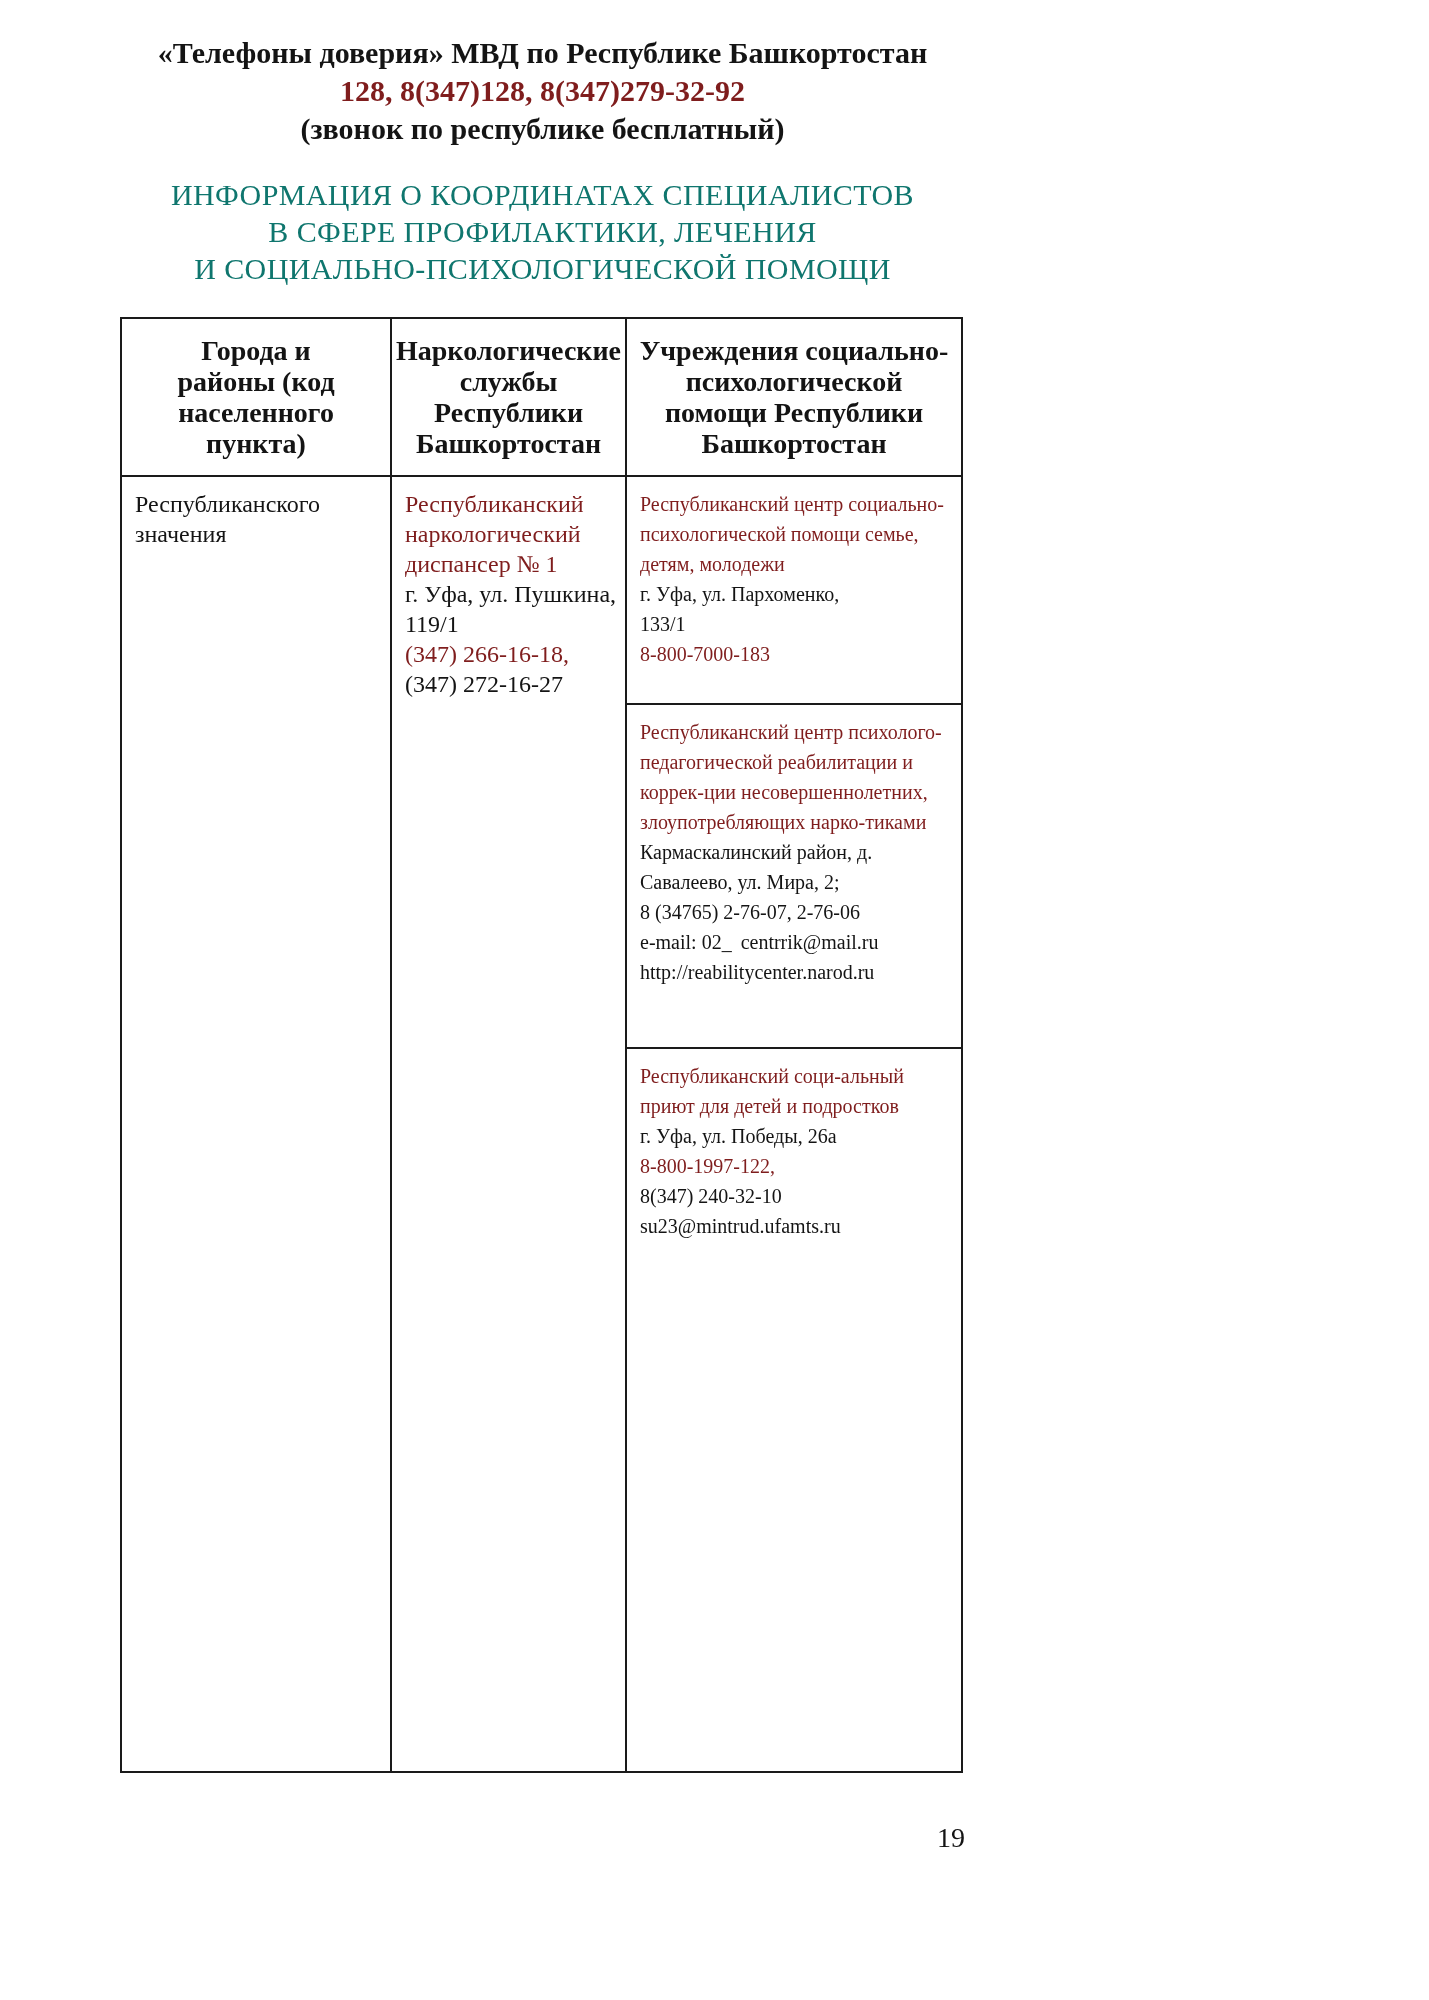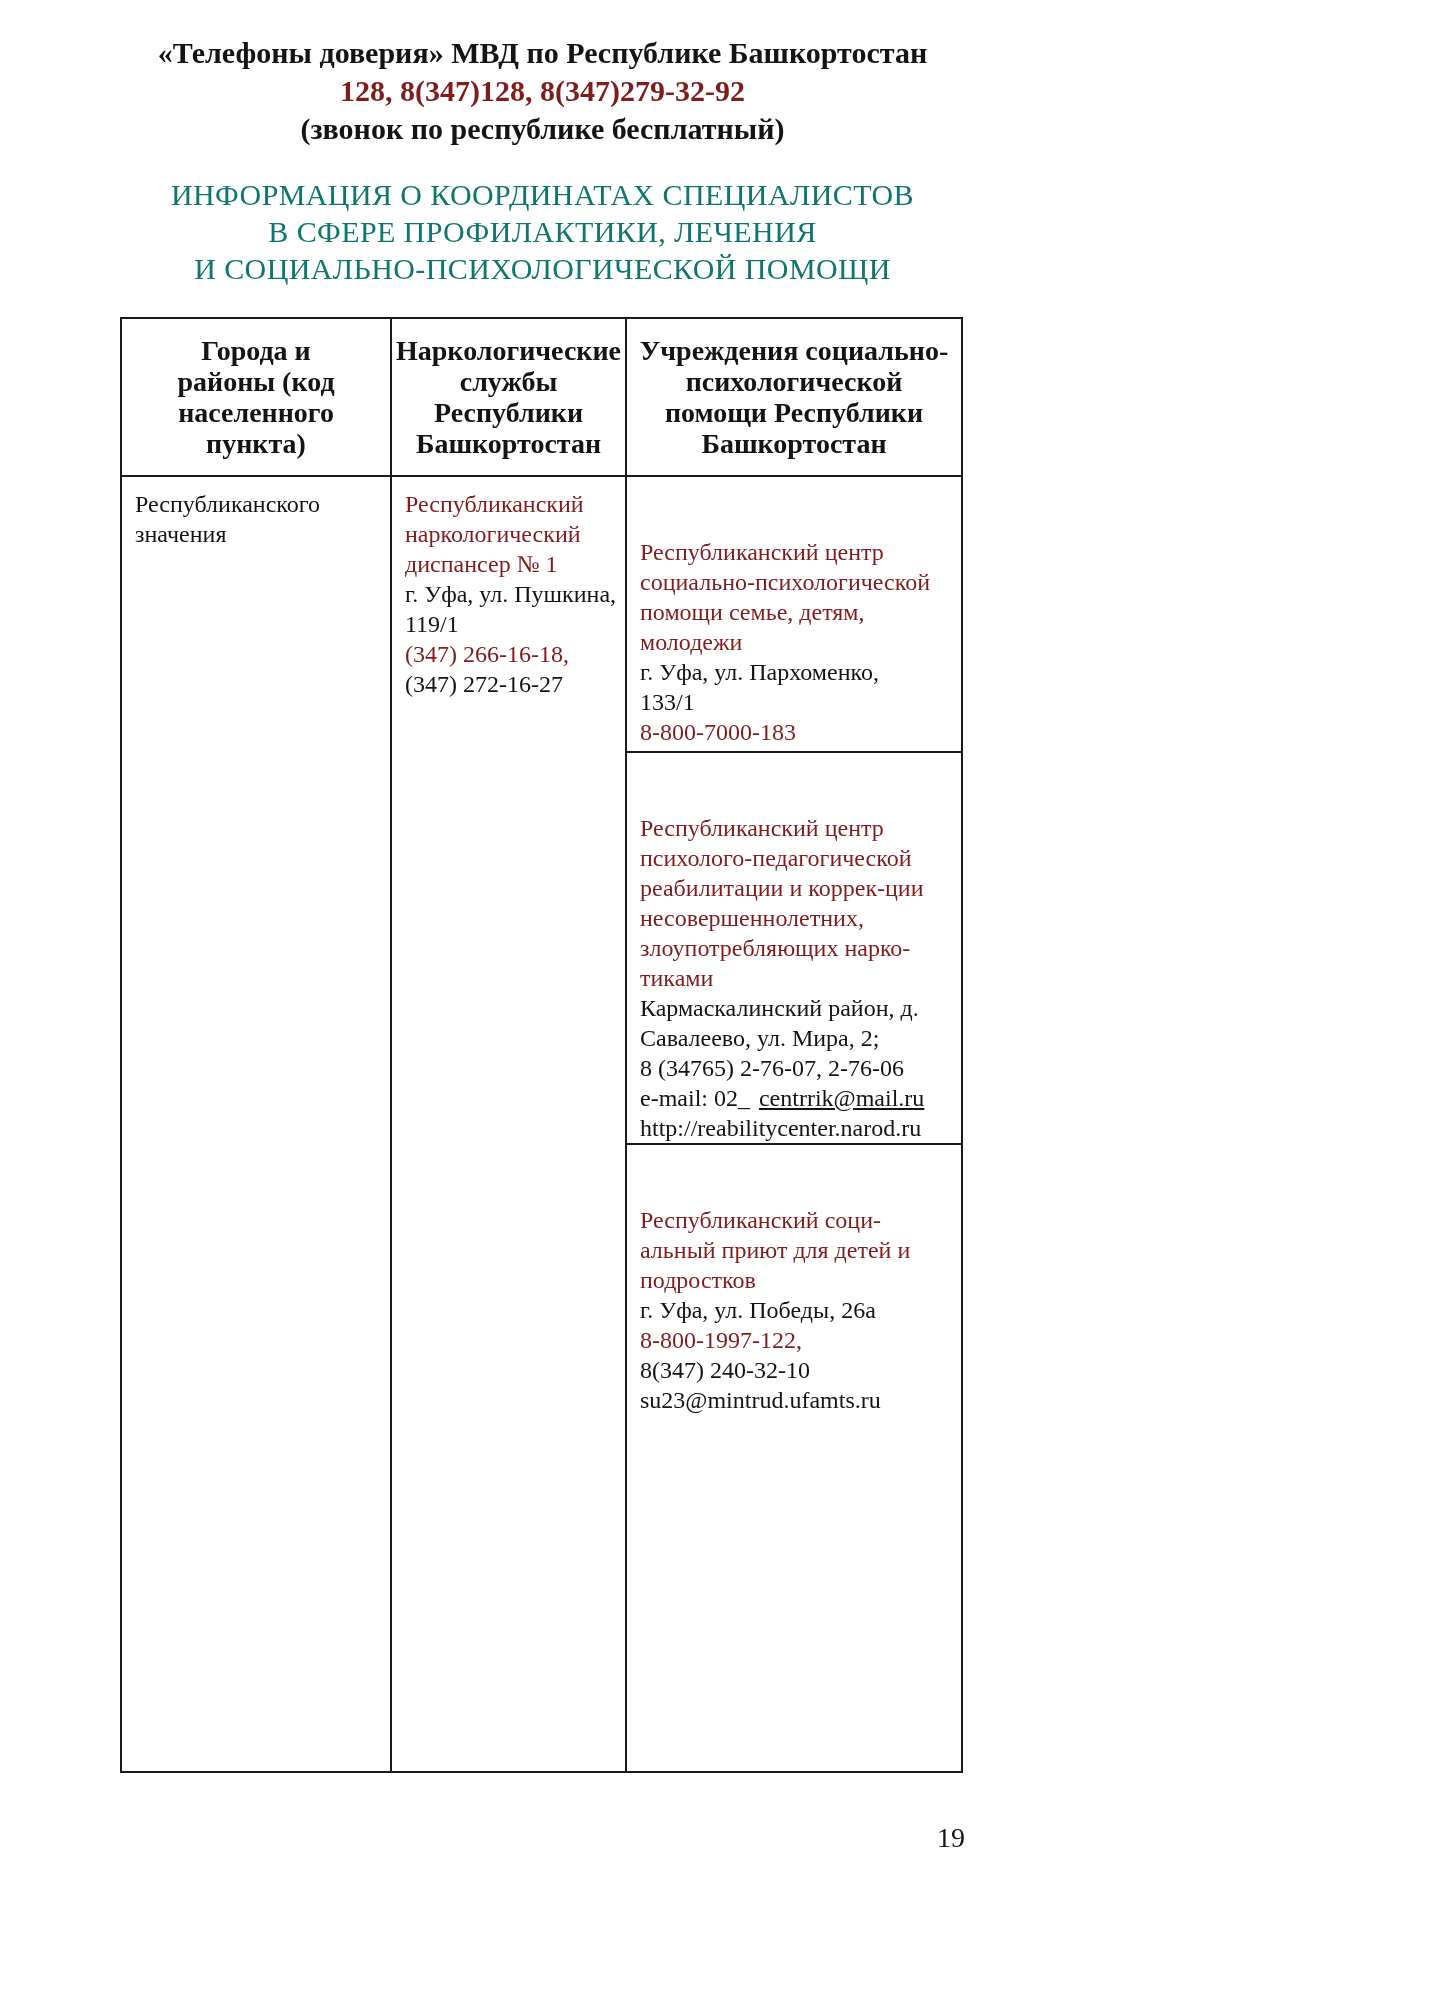--- a/index.html
+++ b/index.html
@@ -88,29 +88,27 @@
     line-height: 30px;
   }
   .tbody .c3 {
     padding: 0;
     display: flex;
     flex-direction: column;
   }
   .sub {
     box-sizing: border-box;
     padding: 12px 6px 10px 13px;
-    font-size: 24px;
+    font-size: 20px;
     line-height: 30px;
-    margin-top: 48px;
   }
   .sub1 { height: 228px; border-bottom: 2px solid #1a1a1a; }
   .sub2 { height: 344px; border-bottom: 2px solid #1a1a1a; }
   .sub3 { flex: 1; }
   .link {
-    text-decoration: underline;
     margin-left: 9px;
   }
   .nowrap { white-space: nowrap; }
   .page-number {
     position: absolute;
     left: 120px;
     top: 1822px;
     width: 845px;
     text-align: right;
     font-size: 28px;

